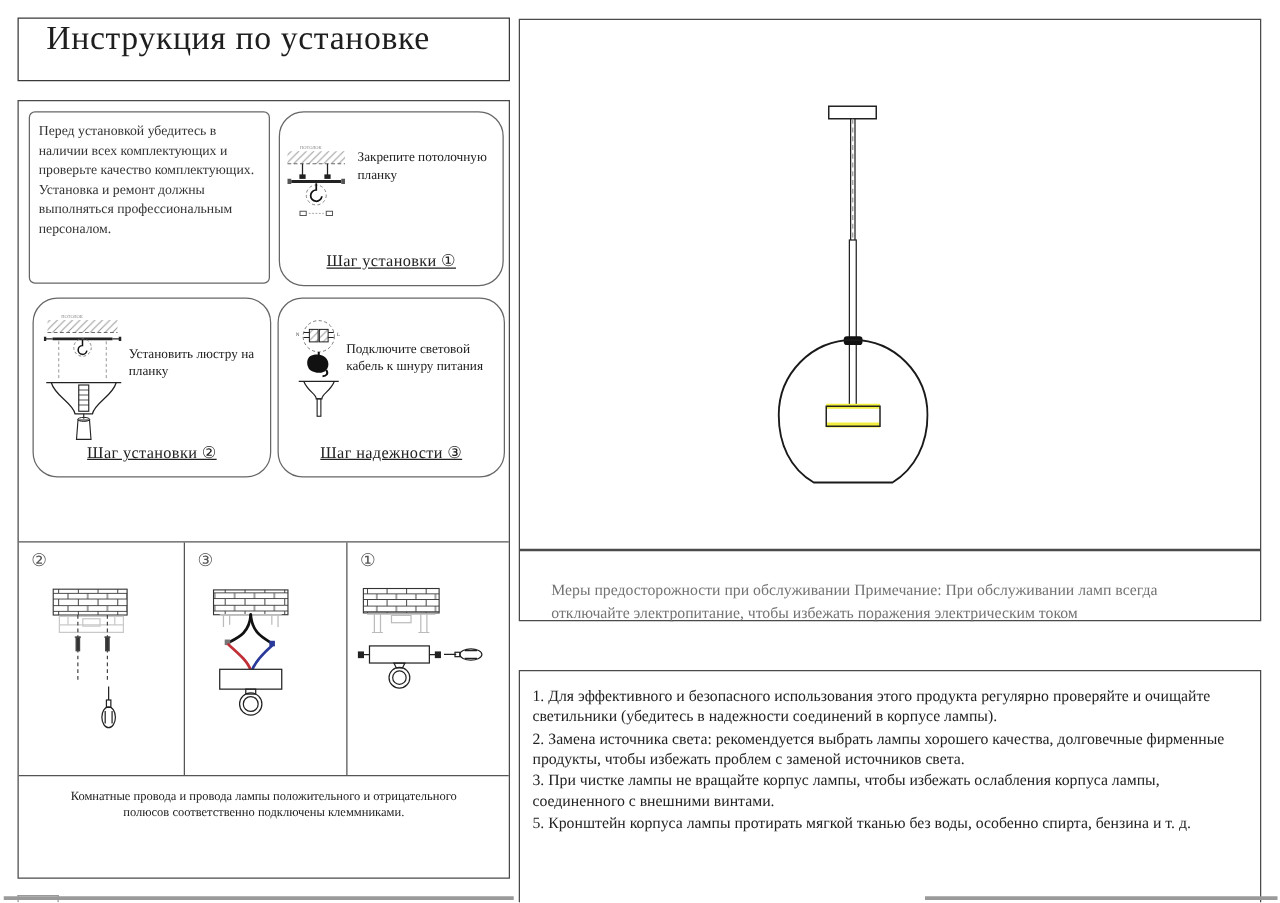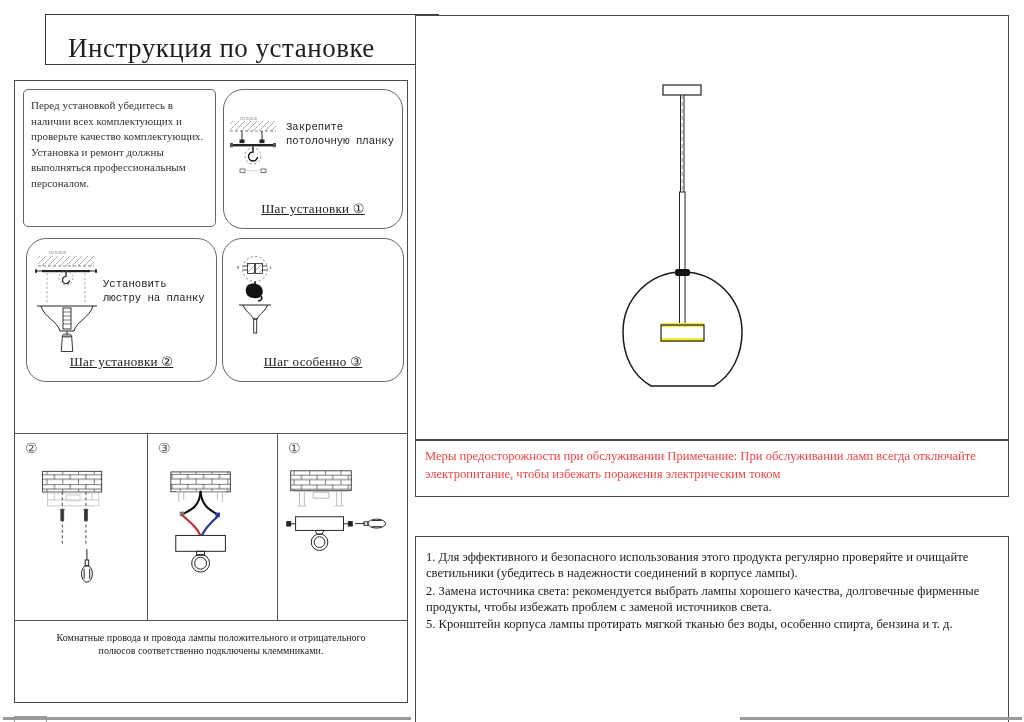--- a/index.html
+++ b/index.html
@@ -1,56 +1,56 @@
 <!DOCTYPE html>
 <html><head>
 <meta charset="utf-8">
 <style>
   html,body{margin:0;padding:0;background:#fff;}
   .page{position:relative;width:1024px;height:722px;background:#fff;overflow:hidden;
         font-family:"Liberation Serif","DejaVu Serif",serif;color:#1e1e1e;}
   .box{position:absolute;background:#fff;border:1px solid #4a4a4a;box-sizing:border-box;}
   
   .title-box{left:14px;top:14px;width:394px;height:51px;border-color:#3a3a3a;
-             display:flex;align-items:flex-end;padding-left:22px;margin-left:31px;}
+             display:flex;align-items:flex-start;padding-left:22px;}
   .title-box span{font-size:27px;letter-spacing:.5px;}
   
   .left-main{left:14px;top:80px;width:394px;height:623px;border-color:#4a4a4a;}
   .sec-a{position:relative;height:353px;border-bottom:1px solid #555;box-sizing:border-box;}
   .sec-b{position:relative;height:187px;border-bottom:1px solid #555;box-sizing:border-box;display:flex;}
   .sec-c{position:relative;height:81px;display:flex;align-items:flex-start;justify-content:center;}
   .sec-c p{margin:10px 30px 0;font-size:10px;line-height:1.32;text-align:center;color:#222;}
   .note-box{position:absolute;left:8px;top:8px;width:193px;height:138px;border:1px solid #666;
             border-radius:5px;box-sizing:border-box;padding:8px 7px;}
   .note-box p{margin:0;font-size:11px;line-height:1.42;color:#333;}
   .step-box{position:absolute;border:1px solid #666;border-radius:20px;box-sizing:border-box;}
   .step1{left:208px;top:8px;width:180px;height:140px;}
   .step2{left:11px;top:157px;width:191px;height:144px;}
   .step3{left:207px;top:157px;width:182px;height:144px;}
-  .step-text{position:absolute;font-size:10.6px;line-height:1.35;color:#222;font-family:Liberation Mono, monospace;}
+  .step-text{position:absolute;font-size:10.6px;line-height:1.35;color:#222;}
   .step1 .step-text{left:62px;top:30px;width:112px;}
   .step2 .step-text{left:76px;top:38px;width:108px;}
   .step3 .step-text{left:54px;top:34px;width:122px;}
   .step-caption{position:absolute;left:0;right:0;bottom:11px;text-align:center;
                 font-size:13px;color:#222;letter-spacing:.3px;text-decoration:underline;}
   .dsvg{position:absolute;}
   .step1 .dsvg{left:4px;top:24px;width:55px;height:65px;}
   .step2 .dsvg{left:8px;top:10px;width:64px;height:106px;}
   .step3 .dsvg{left:12px;top:16px;width:40px;height:80px;}
   .dpanel{position:relative;height:100%;box-sizing:border-box;}
   .dpanel.p2{width:133px;border-right:1px solid #555;}
   .dpanel.p3{width:130px;border-right:1px solid #555;}
   .dpanel.p1{flex:1;}
   .dnum{position:absolute;left:10px;top:6px;font-size:14px;color:#555;}
   .pansvg{position:absolute;left:0;top:0;width:100%;height:100%;}
   
   .lamp-box{left:415px;top:15px;width:594px;height:425px;}
   .lamp-svg{position:absolute;left:205px;top:68px;width:122px;height:312px;}
   .precaution-box{left:415px;top:440px;width:594px;height:57px;}
-  .precaution-box p{margin:0;padding:7px 10px 0 9px;font-size:12.6px;line-height:1.42;color:#ef4444;}
+  .precaution-box p{margin:16px;padding:7px 10px 0 9px;font-size:12.6px;line-height:1.42;color:#737373;}
   .list-box{left:415px;top:536px;width:594px;height:195px;padding:12px 12px 12px 10px;}
   .list-box p{margin:0 0 1px;font-size:12.6px;line-height:1.3;color:#222;}
   .footer-line{position:absolute;height:3px;background:#9a9a9a;}
   .fl-left{left:3px;top:717px;width:408px;}
   .fl-right{left:740px;top:717px;width:282px;}
   .fl-stub{position:absolute;left:14px;top:716px;width:33px;height:6px;
            border:1px solid #999;border-bottom:none;box-sizing:border-box;}
   svg text{font-family:"Liberation Serif","DejaVu Serif",serif;}
 </style>
 </head>
@@ -141,21 +141,22 @@
           <path d="M8,11 H12.5 M8,15 H12.5 M27.5,11 H32 M27.5,15 H32" stroke="#222" stroke-width="0.8"></path>
           <text x="1.5" y="13.5" font-size="4" fill="#333">N</text>
           <text x="34.5" y="13.5" font-size="4" fill="#333">L</text>
           <line x1="20" y1="26.5" x2="20" y2="29.5" stroke="#111" stroke-width="1.6"></line>
           <path d="M13,30 C10,32 10,38 13,41 C17,44 24,44 26,41 C29,38 28,32 24,30 C21,28 16,28 13,30 Z" fill="#111"></path>
           <path d="M26,41 C28,44 26,46 23,46" fill="none" stroke="#111" stroke-width="1.6"></path>
           <line x1="4" y1="50" x2="36" y2="50" stroke="#222" stroke-width="1"></line>
           <path d="M8,50 C11,58 18,60 18,64 L22.5,64 C22.5,60 29.5,58 32.5,50" fill="none" stroke="#222" stroke-width="1"></path>
           <rect x="18.7" y="64" width="3" height="14" fill="none" stroke="#222" stroke-width="0.9"></rect>
         </svg>
-        <div class="step-caption">Шаг особенно ③</div>
+        <div class="step-text">Подключите световой кабель к шнуру питания</div>
+        <div class="step-caption">Шаг надежности ③</div>
       </div>
     </div>
 
     <div class="sec-b">
 
       <div class="dpanel p2">
         <span class="dnum">②</span>
         <svg class="pansvg" viewBox="0 0 134 187" preserveAspectRatio="xMidYMid meet">
           <rect x="28" y="37" width="60" height="21" fill="url(#brick)" stroke="#333" stroke-width="0.9"></rect>
           <g stroke="#c9c9c9" fill="none" stroke-width="1">
@@ -249,20 +250,21 @@
     </svg>
   </div>
 
   <div class="box precaution-box">
     <p>Меры предосторожности при обслуживании Примечание: При обслуживании ламп всегда отключайте электропитание, чтобы избежать поражения электрическим током</p>
   </div>
 
   <div class="box list-box">
     <p>1. Для эффективного и безопасного использования этого продукта регулярно проверяйте и очищайте светильники (убедитесь в надежности соединений в корпусе лампы).</p>
     <p>2. Замена источника света: рекомендуется выбрать лампы хорошего качества, долговечные фирменные продукты, чтобы избежать проблем с заменой источников света.</p>
+    <p>3. При чистке лампы не вращайте корпус лампы, чтобы избежать ослабления корпуса лампы, соединенного с внешними винтами.</p>
     <p>5. Кронштейн корпуса лампы протирать мягкой тканью без воды, особенно спирта, бензина и т. д.</p>
   </div>
 
   <div class="footer-line fl-left"></div>
   <div class="footer-line fl-right"></div>
   <div class="fl-stub"></div>
 
 </div>
 
 </body></html>

